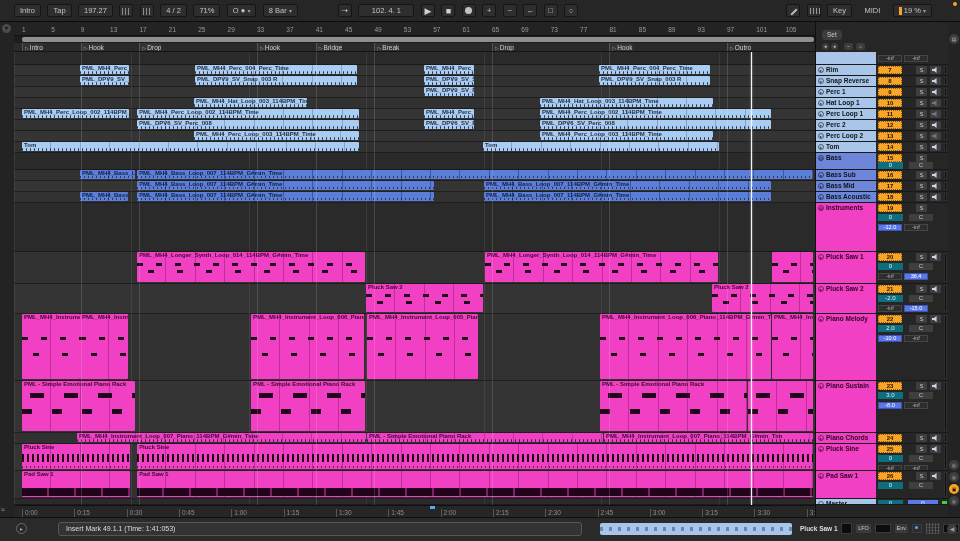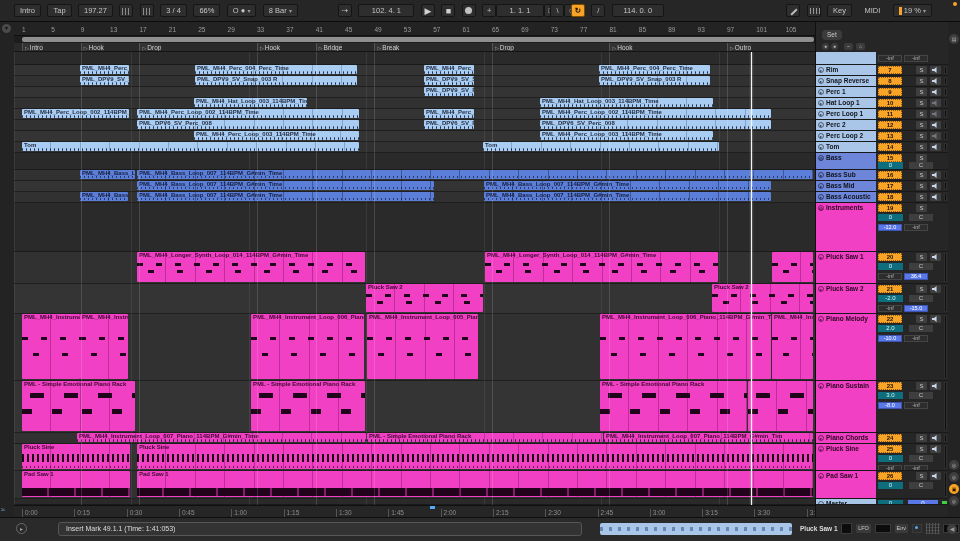--- a/index.html
+++ b/index.html
@@ -114,43 +114,36 @@
 
 <div class="app">
 
   <div class="toolbar">
     <div class="tb-left">
       <span class="chip">Intro</span>
       <span class="chip">Tap</span>
       <span class="chip">197.27</span>
       <span class="chip icon-chip stripes"></span>
       <span class="chip icon-chip stripes"></span>
-      <span class="chip">3 / 4</span>
-      <span class="chip">66%</span>
+      <span class="chip">4 / 2</span>
+      <span class="chip">71%</span>
       <span class="chip"><span>O ●</span> <span class="caret">▾</span></span>
       <span class="chip"><span>8 Bar</span> <span class="caret">▾</span></span>
     </div>
     <div class="tb-mid">
       <span class="chip icon-chip">⇢</span>
       <span class="chip" style="width:56px;text-align:center;">102. 4. 1</span>
       <span class="chip icon-chip play-g">▶</span>
       <span class="chip icon-chip play-g">■</span>
       <span class="chip icon-chip"><span class="rec-dot"></span></span>
       <span class="chip icon-chip">+</span>
       <span class="chip icon-chip">~</span>
       <span class="chip icon-chip">←</span>
       <span class="chip icon-chip">□</span>
       <span class="chip icon-chip">○</span>
-    </div>
-    <div class="tb-loop" style="left:496px;">
-      <span class="chip" style="width:48px;text-align:center;">1. 1. 1</span>
-      <span class="chip icon-chip">\</span>
-      <span class="chip icon-chip loop-on">↻</span>
-      <span class="chip icon-chip">/</span>
-      <span class="chip" style="width:52px;text-align:center;">114. 0. 0</span>
     </div>
     <div class="tb-right">
       <span class="chip icon-chip"><span class="pencil"></span></span>
       <span class="chip icon-chip kbgrid"></span>
       <span class="chip">Key</span>
       <span class="chip" style="background:none;border-color:transparent;">MIDI</span>
       <span class="chip"><span class="cpu-bar"></span><span>19 %</span> <span class="caret">▾</span></span>
     </div>
     <span class="notif-dot"></span>
   </div>

